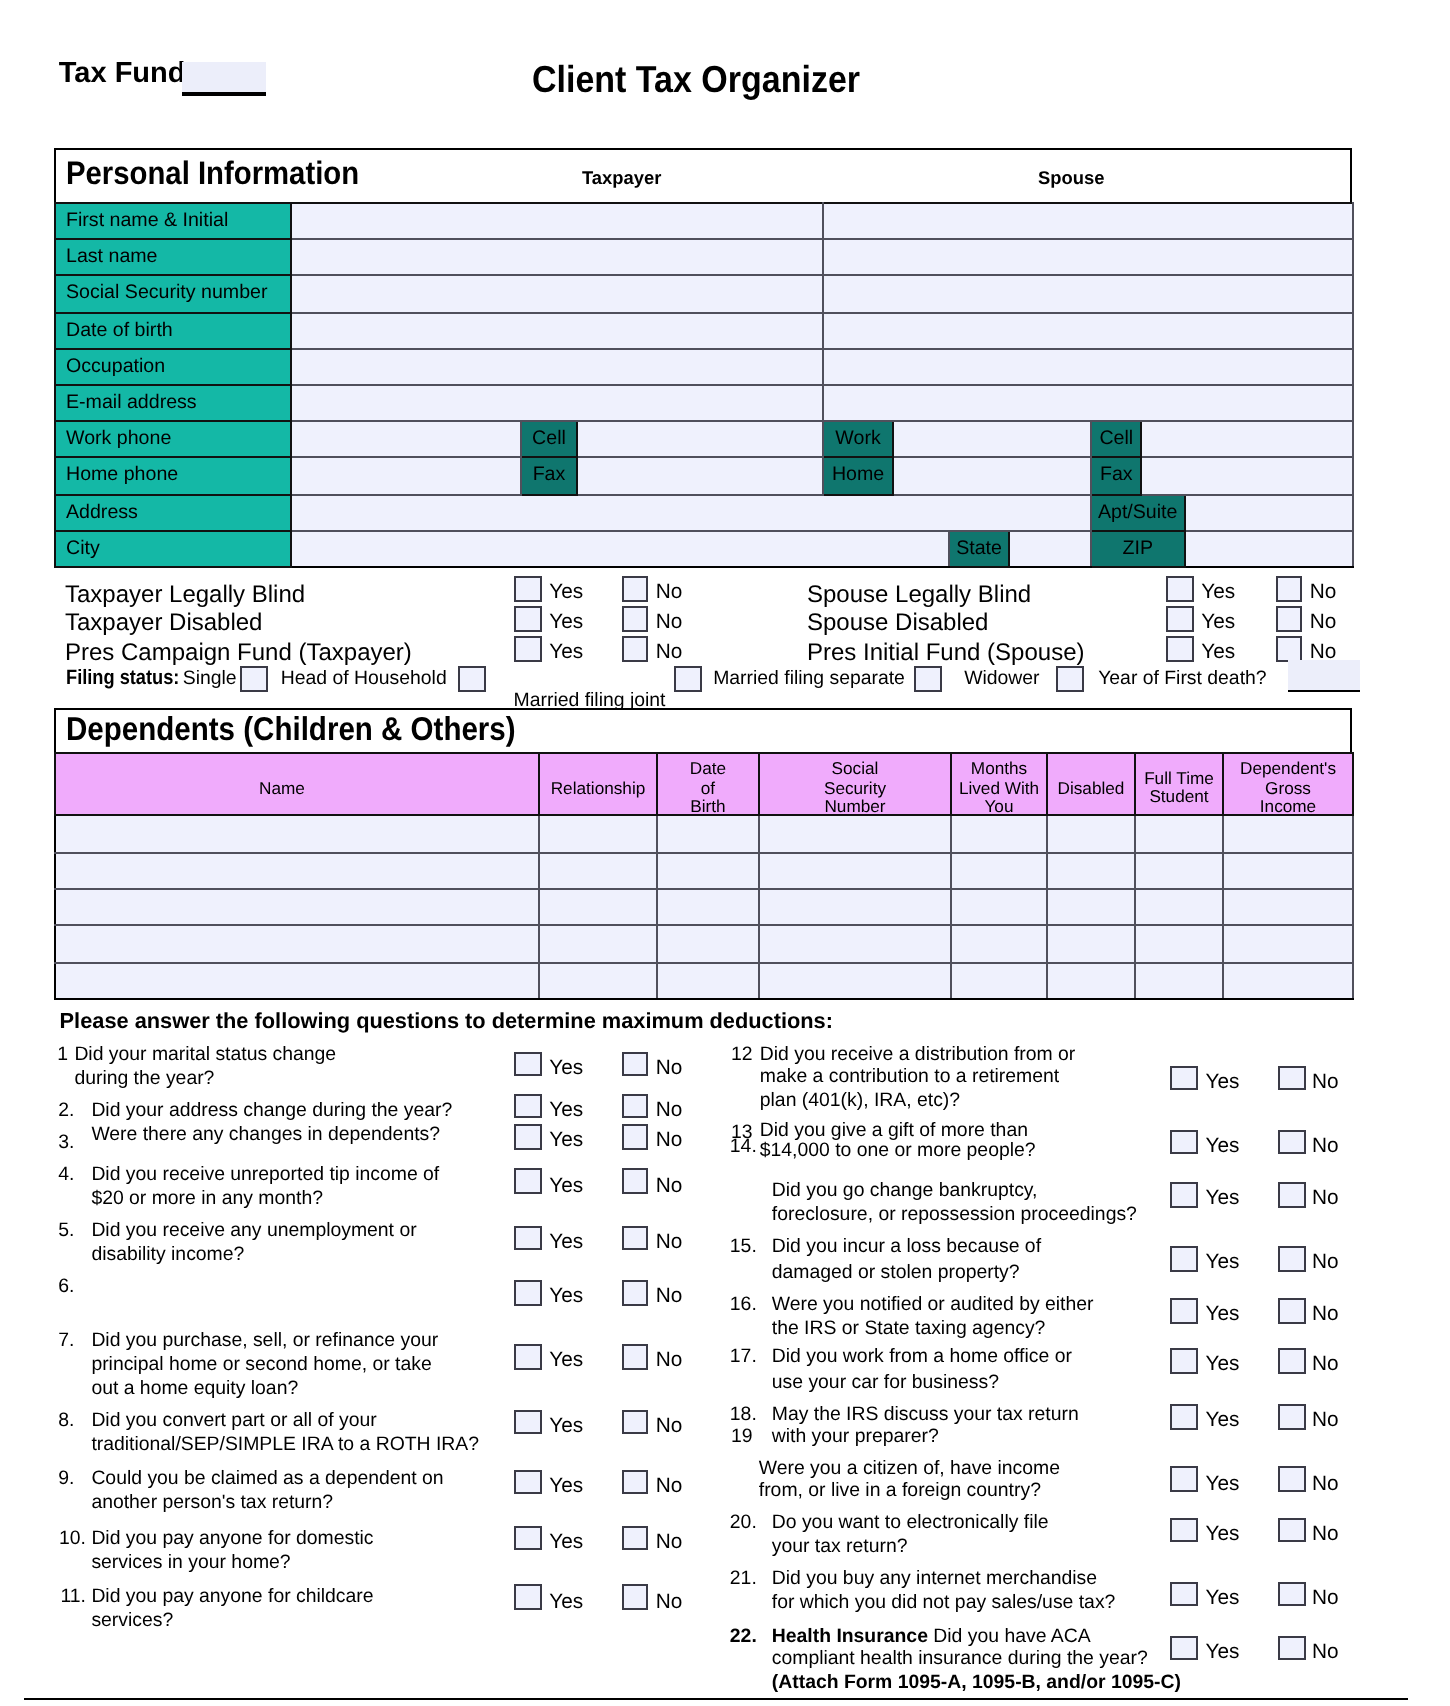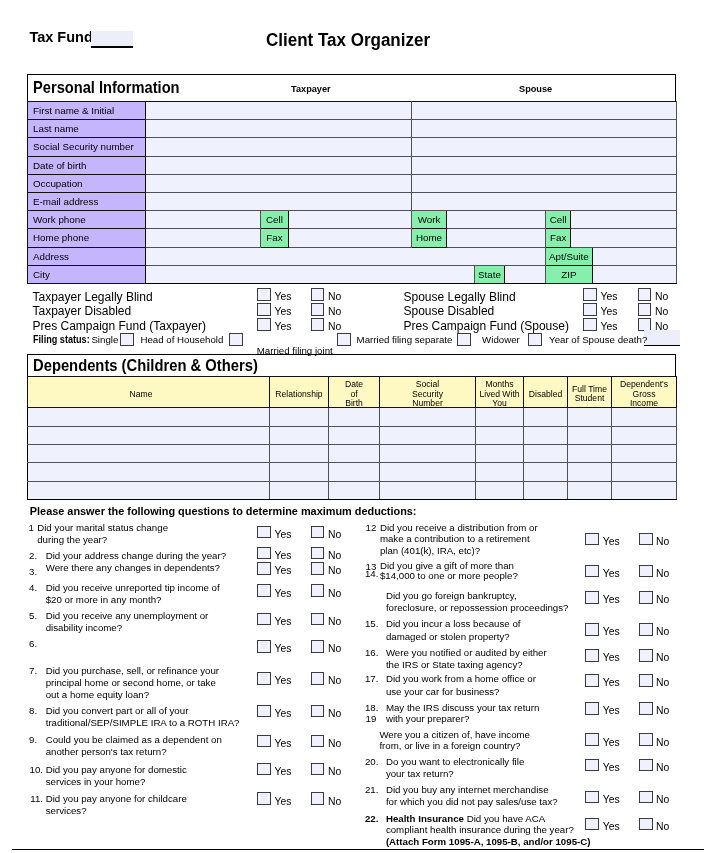--- a/index.html
+++ b/index.html
@@ -9,22 +9,22 @@
   #tax-year{position:absolute;left:29.4px;top:31.2px;font-size:14.5px;line-height:13px;font-weight:bold;}
   #tax-year-blank{position:absolute;left:91.4px;top:30.9px;width:41.6px;height:15.3px;background:#eceefa;
                   border-bottom:2.3px solid #000;box-sizing:content-box;}
   #doc-title{position:absolute;left:266.3px;top:31.5px;font-size:18.8px;line-height:15px;font-weight:bold;
              transform:scaleX(0.905);transform-origin:left center;white-space:nowrap;}
 
   
   #pi-table{position:absolute;left:27px;top:101px;width:649px;border-collapse:collapse;table-layout:fixed;}
   #pi-table td{border:0.9px solid #50505c;padding:0;background:#eff1fd;font-size:9.8px;height:17.2px;
                line-height:17.2px;overflow:hidden;white-space:nowrap;}
-  #pi-table td.lbl{background:#c4b5fd;padding-left:5px;border-color:#111 !important;}
-  #pi-table td.lblc{background:#86efac;text-align:center;padding:0 2px;border-color:#111 !important;}
+  #pi-table td.lbl{background:#14b8a6;padding-left:5px;border-color:#111 !important;}
+  #pi-table td.lblc{background:#0f766e;text-align:center;padding:0 2px;border-color:#111 !important;}
   #pi-table tr:last-child td{border-bottom:1.5px solid #000;}
   #pi-table tr:first-child td{border-top-color:#111;}
   #dep-table tr:last-child td{border-bottom:1.5px solid #000;}
   #pi-table td:first-child{border-left:1.5px solid #000;}
 
   #dep-table td:first-child{border-left:1.5px solid #000;}
 
   #dep-table td.colhdr{border-color:#111 !important;}
   #pi-head{position:absolute;left:27px;top:74px;width:649px;height:27px;
            border:1.5px solid #000;border-bottom:none;box-sizing:border-box;background:#fff;}
@@ -43,21 +43,21 @@
   #spouse-death-blank{position:absolute;left:644px;top:330.3px;width:35.5px;height:15px;
                       background:#eceefa;border-bottom:1.8px solid #000;}
 
   
   #dep-head{position:absolute;left:27px;top:354px;width:649px;height:22px;
             border:1.5px solid #000;border-bottom:none;box-sizing:border-box;background:#fff;}
   #dep-head-title{position:absolute;left:32.8px;top:357.8px;font-size:16.5px;line-height:14px;font-weight:bold;
                   transform:scaleX(0.895);transform-origin:left center;white-space:nowrap;}
   #dep-table{position:absolute;left:27px;top:376px;width:649px;border-collapse:collapse;table-layout:fixed;}
   #dep-table td{border:0.9px solid #50505c;padding:0;background:#eff1fd;height:17.3px;}
-  #dep-table td.colhdr{background:#fef9c3;text-align:center;font-size:8.6px;line-height:9.7px;
+  #dep-table td.colhdr{background:#f0abfc;text-align:center;font-size:8.6px;line-height:9.7px;
                        height:31.4px;vertical-align:middle;padding:0 1px;white-space:pre-line;box-sizing:border-box;}
   #dep-table td.colhdr > span{display:block;position:relative;top:2.3px;}
 
   
   #q-heading{position:absolute;left:29.8px;top:504.9px;font-size:10.9px;line-height:12px;font-weight:bold;}
   .qnum{position:absolute;font-size:9.7px;line-height:12px;}
   .qtext{position:absolute;font-size:9.7px;}
   .qline{white-space:nowrap;}
   #bottom-rule{position:absolute;left:12.4px;top:849px;width:692px;height:0;border-top:1.6px solid #000;}
 </style>
@@ -171,37 +171,37 @@
 <div class="stat-label" style="left:403.5px;top:290.8px">Spouse Legally Blind</div>
 <div class="cb" style="left:583.3px;top:288.3px"></div>
 <div class="ynlabel" style="left:600.6px;top:291.40000000000003px">Yes</div>
 <div class="cb" style="left:637.8px;top:288.3px"></div>
 <div class="ynlabel" style="left:654.9px;top:291.40000000000003px">No</div>
 <div class="stat-label" style="left:403.5px;top:305.4px">Spouse Disabled</div>
 <div class="cb" style="left:583.3px;top:303.3px"></div>
 <div class="ynlabel" style="left:600.6px;top:306.40000000000003px">Yes</div>
 <div class="cb" style="left:637.8px;top:303.3px"></div>
 <div class="ynlabel" style="left:654.9px;top:306.40000000000003px">No</div>
-<div class="stat-label" style="left:403.5px;top:319.9px">Pres Campaign Fund (Spouse)</div>
+<div class="stat-label" style="left:403.5px;top:319.9px">Pres Initial Fund (Spouse)</div>
 <div class="cb" style="left:583.3px;top:318.2px"></div>
 <div class="ynlabel" style="left:600.6px;top:321.3px">Yes</div>
 <div class="cb" style="left:637.8px;top:318.2px"></div>
 <div class="ynlabel" style="left:654.9px;top:321.3px">No</div>
 <div class="fslabel" style="left:33.2px;top:334.09999999999997px;font-weight:bold;font-size:10.4px;transform:scaleX(0.877);transform-origin:left center">Filing status:</div>
 <div class="fslabel" style="left:91.4px;top:334.4px">Single</div>
 <div class="cb fsb" style="left:120.1px;top:332.8px"></div>
 <div class="fslabel" style="left:140.4px;top:334.4px">Head of Household</div>
 <div class="cb fsb" style="left:229.3px;top:332.8px"></div>
 <div class="fslabel" style="left:256.8px;top:345px">Married filing joint</div>
 <div class="cb fsb" style="left:336.8px;top:332.8px"></div>
 <div class="fslabel" style="left:356.6px;top:334.4px">Married filing separate</div>
 <div class="cb fsb" style="left:456.7px;top:332.8px"></div>
 <div class="fslabel" style="left:482.1px;top:334.4px">Widower</div>
 <div class="cb fsb" style="left:527.9px;top:332.8px"></div>
-<div class="fslabel" style="left:549.1px;top:334.4px">Year of Spouse death?</div>
+<div class="fslabel" style="left:549.1px;top:334.4px">Year of First death?</div>
 <div id="spouse-death-blank"></div>
 <div id="dep-head"></div>
 <div id="dep-head-title">Dependents (Children &amp; Others)</div>
 <table id="dep-table">
       <colgroup>
         <col style="width:242px">
         <col style="width:59px">
         <col style="width:51px">
         <col style="width:96px">
         <col style="width:48px">
@@ -390,21 +390,21 @@
 <div class="qtext" style="left:379.9px;top:561.14px">
       <div class="qline" style="line-height:10.1px">Did you give a gift of more than</div>
       <div class="qline" style="line-height:10.1px">$14,000 to one or more people?</div>
     </div>
 <div class="cb" style="left:585.3px;top:564.9px"></div>
 <div class="ynlabel" style="left:602.8px;top:568.0px">Yes</div>
 <div class="cb" style="left:639.3px;top:564.9px"></div>
 <div class="ynlabel" style="left:656.0px;top:568.0px">No</div>
 <div class="qnum" style="left:354.4px;top:568px;width:24px;text-align:right">14.</div>
 <div class="qtext" style="left:385.9px;top:589.64px">
-      <div class="qline" style="line-height:12.1px">Did you go foreign bankruptcy,</div>
+      <div class="qline" style="line-height:12.1px">Did you go change bankruptcy,</div>
       <div class="qline" style="line-height:12.1px">foreclosure, or repossession proceedings?</div>
     </div>
 <div class="cb" style="left:585.3px;top:591.2px"></div>
 <div class="ynlabel" style="left:602.8px;top:594.3000000000001px">Yes</div>
 <div class="cb" style="left:639.3px;top:591.2px"></div>
 <div class="ynlabel" style="left:656.0px;top:594.3000000000001px">No</div>
 <div class="qnum" style="left:354.4px;top:618.44px;width:24px;text-align:right">15.</div>
 <div class="qtext" style="left:385.9px;top:618.44px">
       <div class="qline" style="line-height:12.4px">Did you incur a loss because of</div>
       <div class="qline" style="line-height:12.4px">damaged or stolen property?</div>

